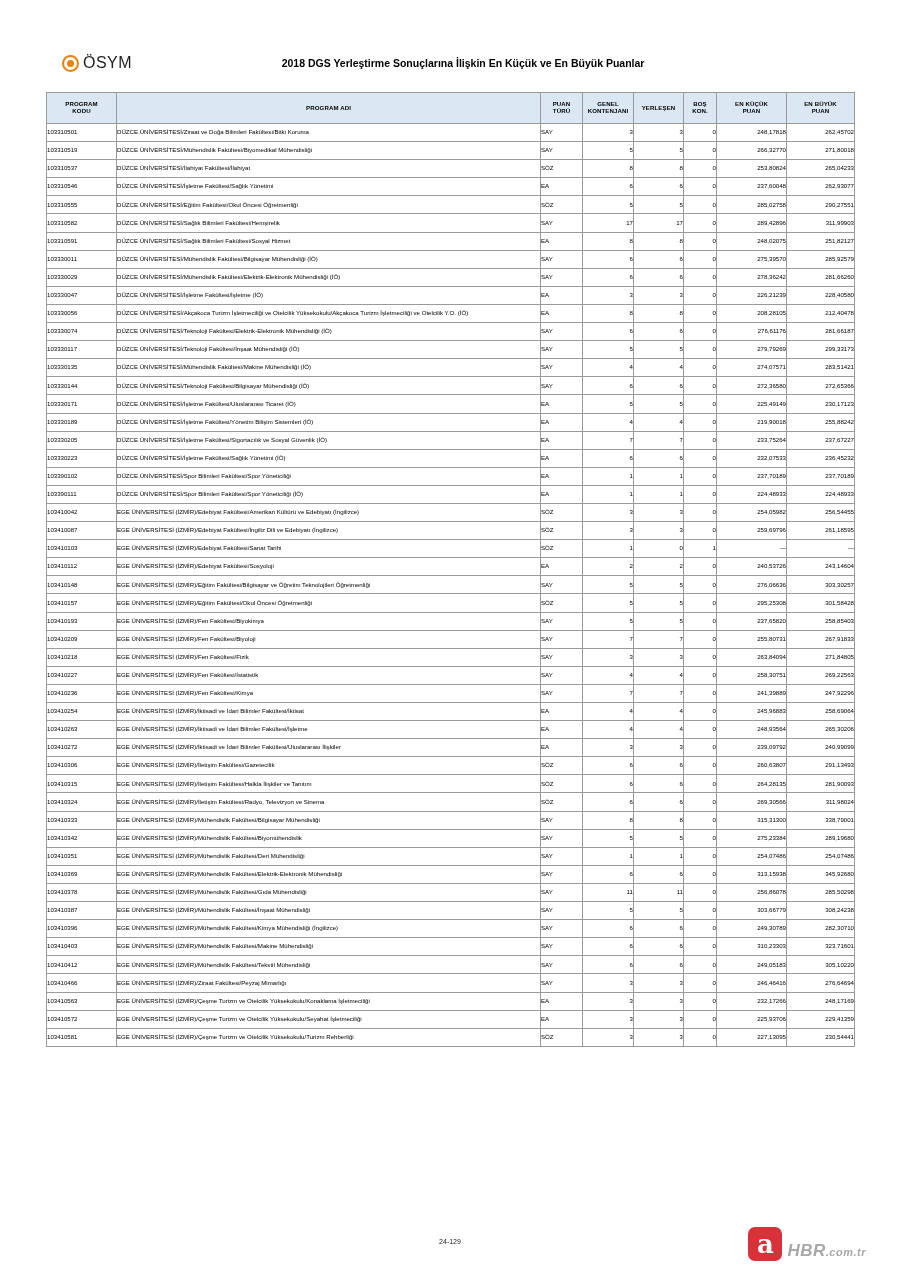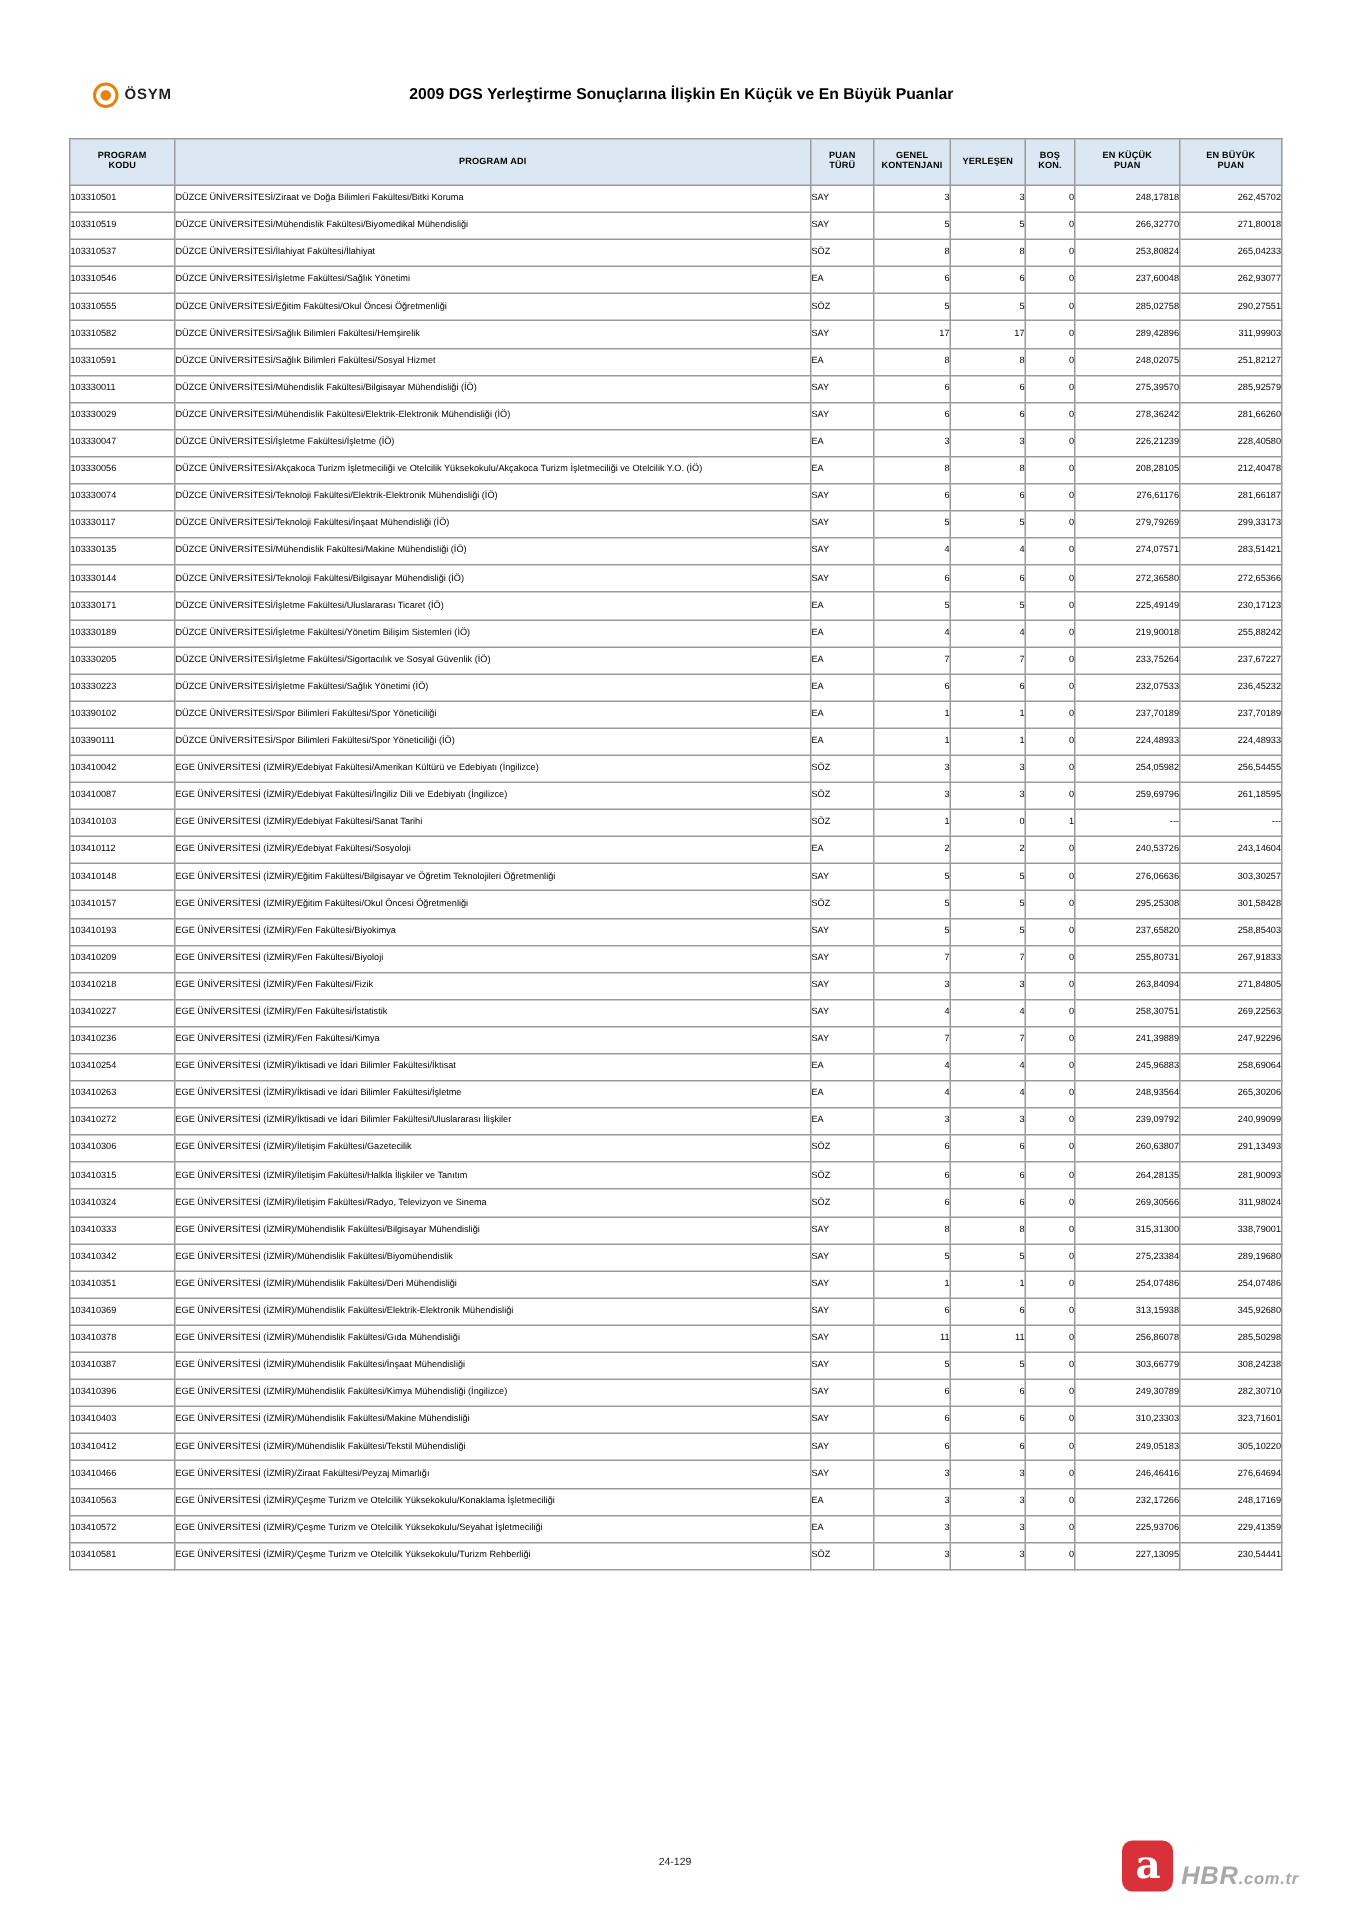--- a/index.html
+++ b/index.html
@@ -49,22 +49,22 @@
     content: "";
     position: absolute;
     left: 3px;
     top: 3px;
     width: 7px;
     height: 7px;
     border-radius: 50%;
     background: #e8820c;
   }
   .logo-text {
-    font-size: 10px;
-    font-weight: bold;
+    font-size: 16px;
+    font-weight: normal;
     letter-spacing: .5px;
     color: #231f20;
   }
   .doc-title {
     flex: 1 1 auto;
     text-align: center;
     font-size: 10.5px;
     font-weight: bold;
     color: #000;
     padding-right: 60px;
@@ -159,21 +159,21 @@
 </head>
 <body>
 
 <div class="page">
 
   <div class="header">
     <div class="logo">
       <span class="logo-mark"></span>
       <span class="logo-text">ÖSYM</span>
     </div>
-    <div class="doc-title">2009 DGS Yerleştirme Sonuçlarına İlişkin En Küçük ve En Büyük Puanlar</div>
+    <div class="doc-title">2018 DGS Yerleştirme Sonuçlarına İlişkin En Küçük ve En Büyük Puanlar</div>
   </div>
 
   <table class="main">
     <colgroup>
       <col class="w-kod">
         <col class="w-ad">
         <col class="w-tur">
         <col class="w-gk">
       <col class="w-yer">
         <col class="w-bos">

